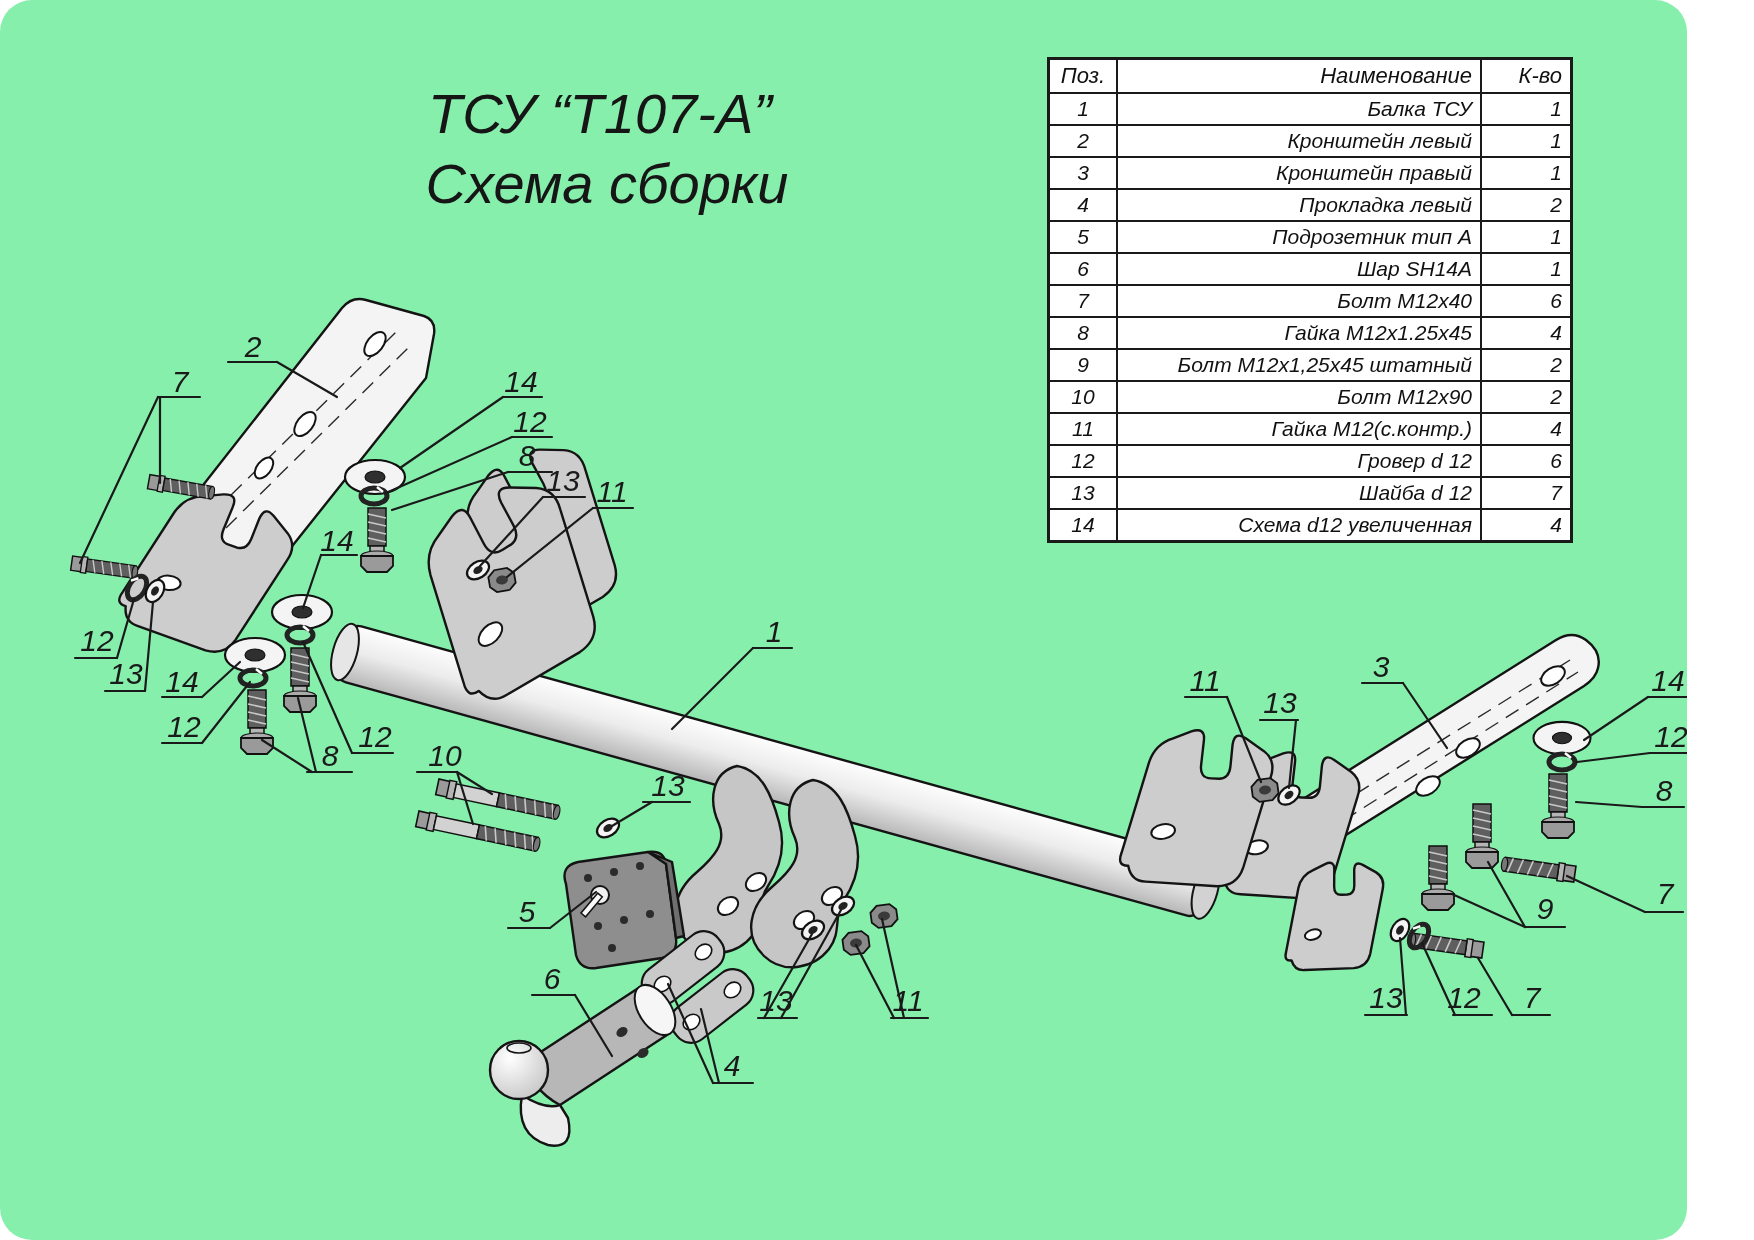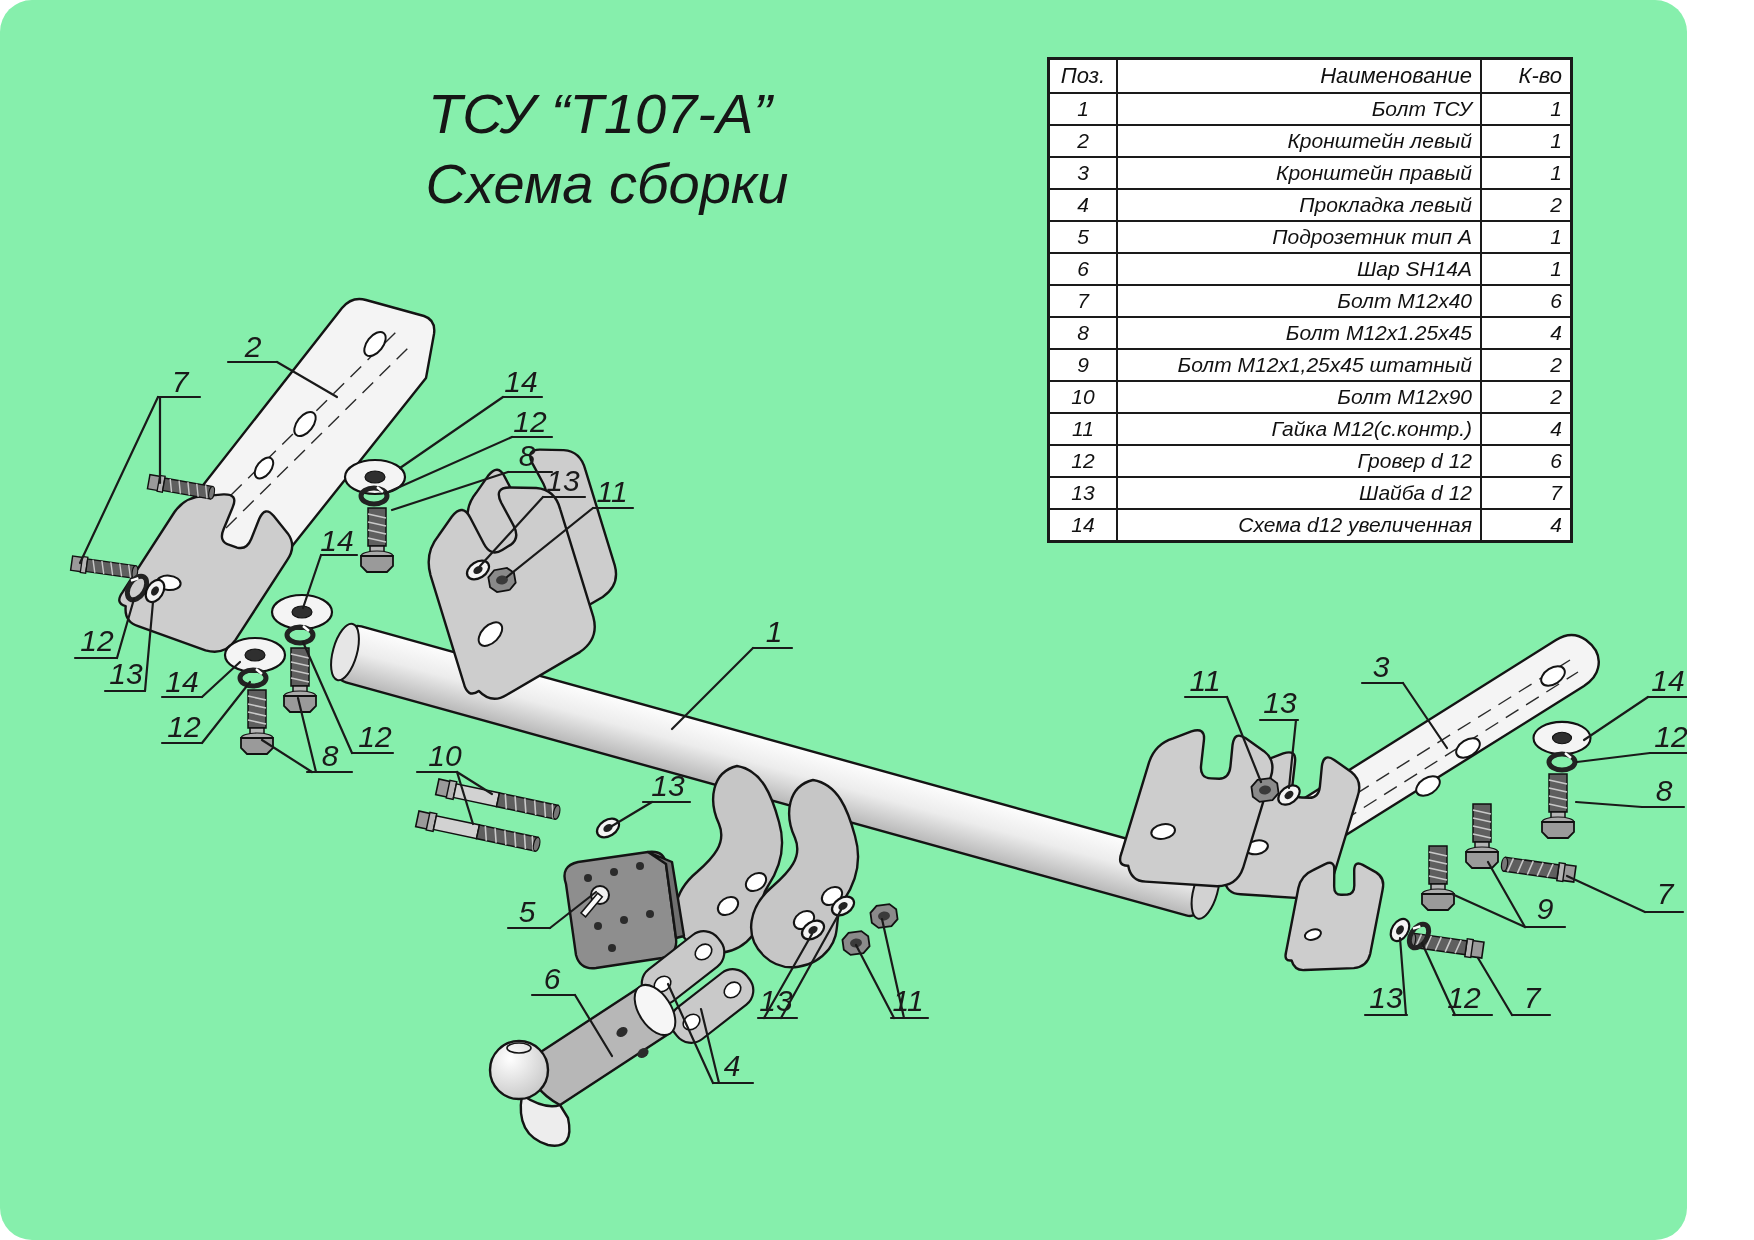--- a/index.html
+++ b/index.html
@@ -350,21 +350,21 @@
   <thead>
     <tr>
       <th class="c-pos">Поз.</th>
       <th class="c-name">Наименование</th>
       <th class="c-qty">К-во</th>
     </tr>
   </thead>
   <tbody id="tbody">
         <tr>
           <td class="c-pos">1</td>
-          <td class="c-name">Болт ТСУ</td>
+          <td class="c-name">Балка ТСУ</td>
           <td class="c-qty">1</td>
         </tr>
         <tr>
           <td class="c-pos">2</td>
           <td class="c-name">Кронштейн левый</td>
           <td class="c-qty">1</td>
         </tr>
         <tr>
           <td class="c-pos">3</td>
           <td class="c-name">Кронштейн правый</td>
@@ -385,21 +385,21 @@
           <td class="c-name">Шар SH14A</td>
           <td class="c-qty">1</td>
         </tr>
         <tr>
           <td class="c-pos">7</td>
           <td class="c-name">Болт М12х40</td>
           <td class="c-qty">6</td>
         </tr>
         <tr>
           <td class="c-pos">8</td>
-          <td class="c-name">Болт М12х1.25х45</td>
+          <td class="c-name">Гайка М12х1.25х45</td>
           <td class="c-qty">4</td>
         </tr>
         <tr>
           <td class="c-pos">9</td>
           <td class="c-name">Болт М12х1,25х45 штатный</td>
           <td class="c-qty">2</td>
         </tr>
         <tr>
           <td class="c-pos">10</td>
           <td class="c-name">Болт М12х90</td>

